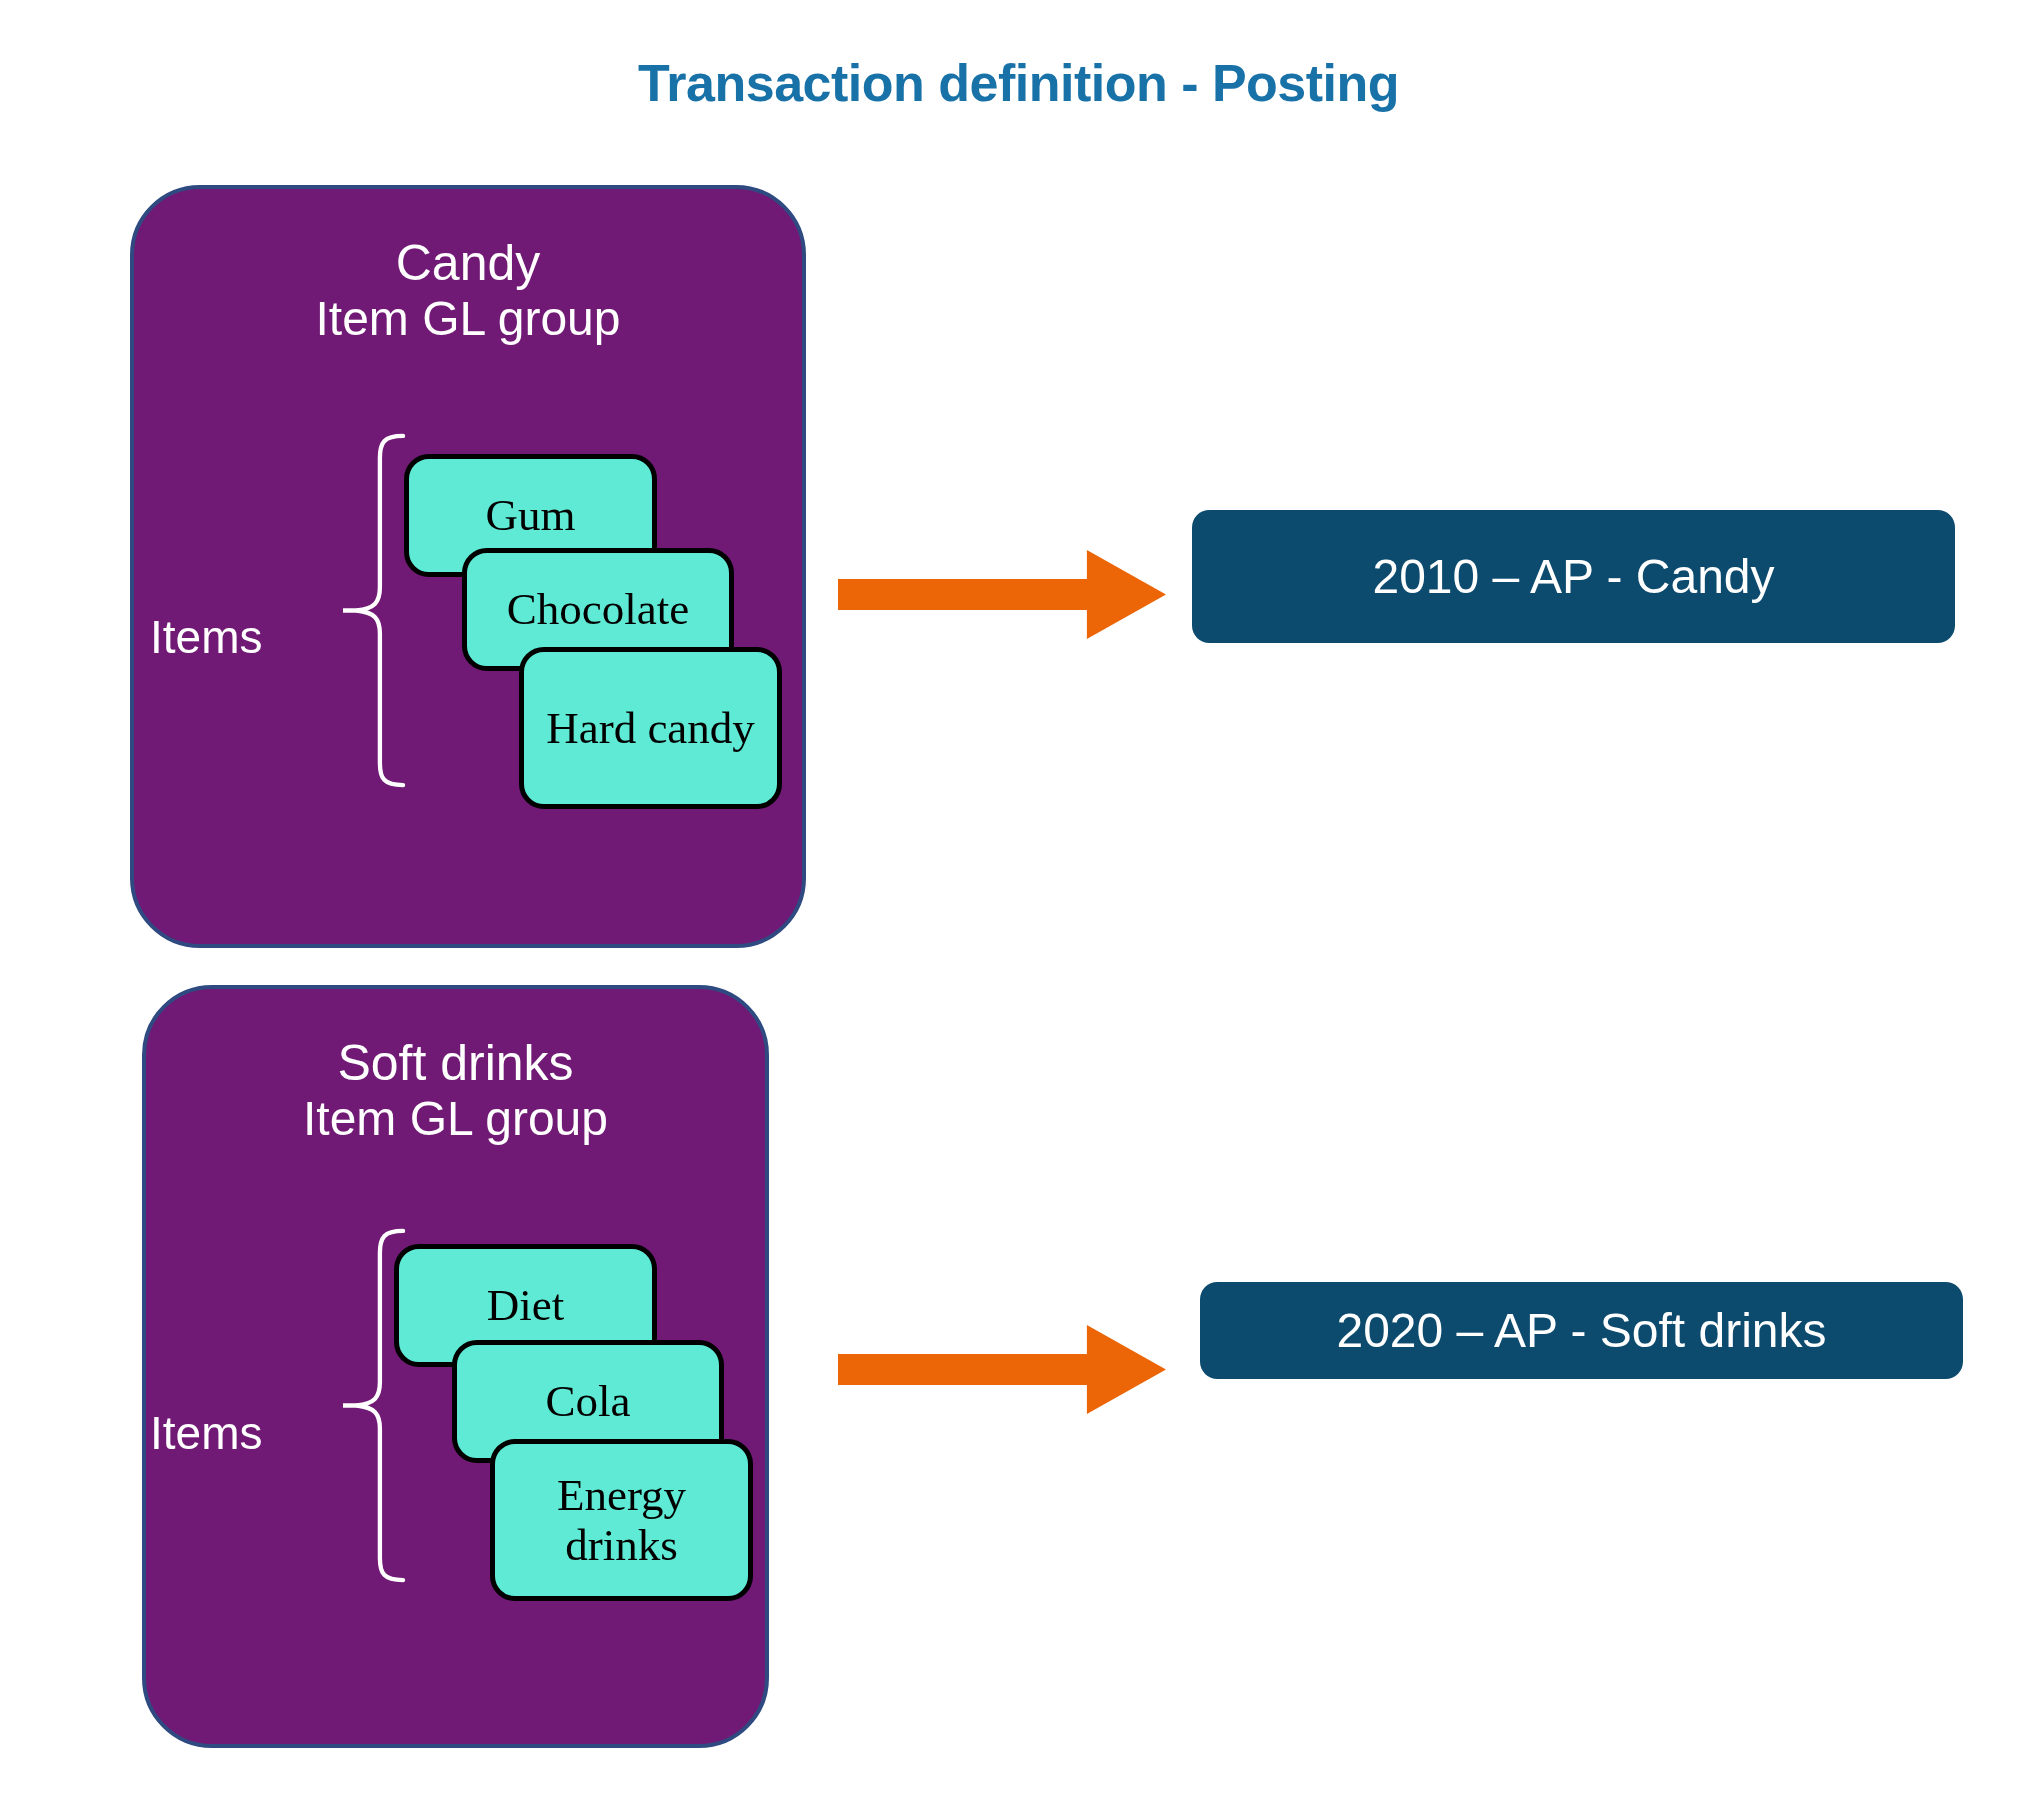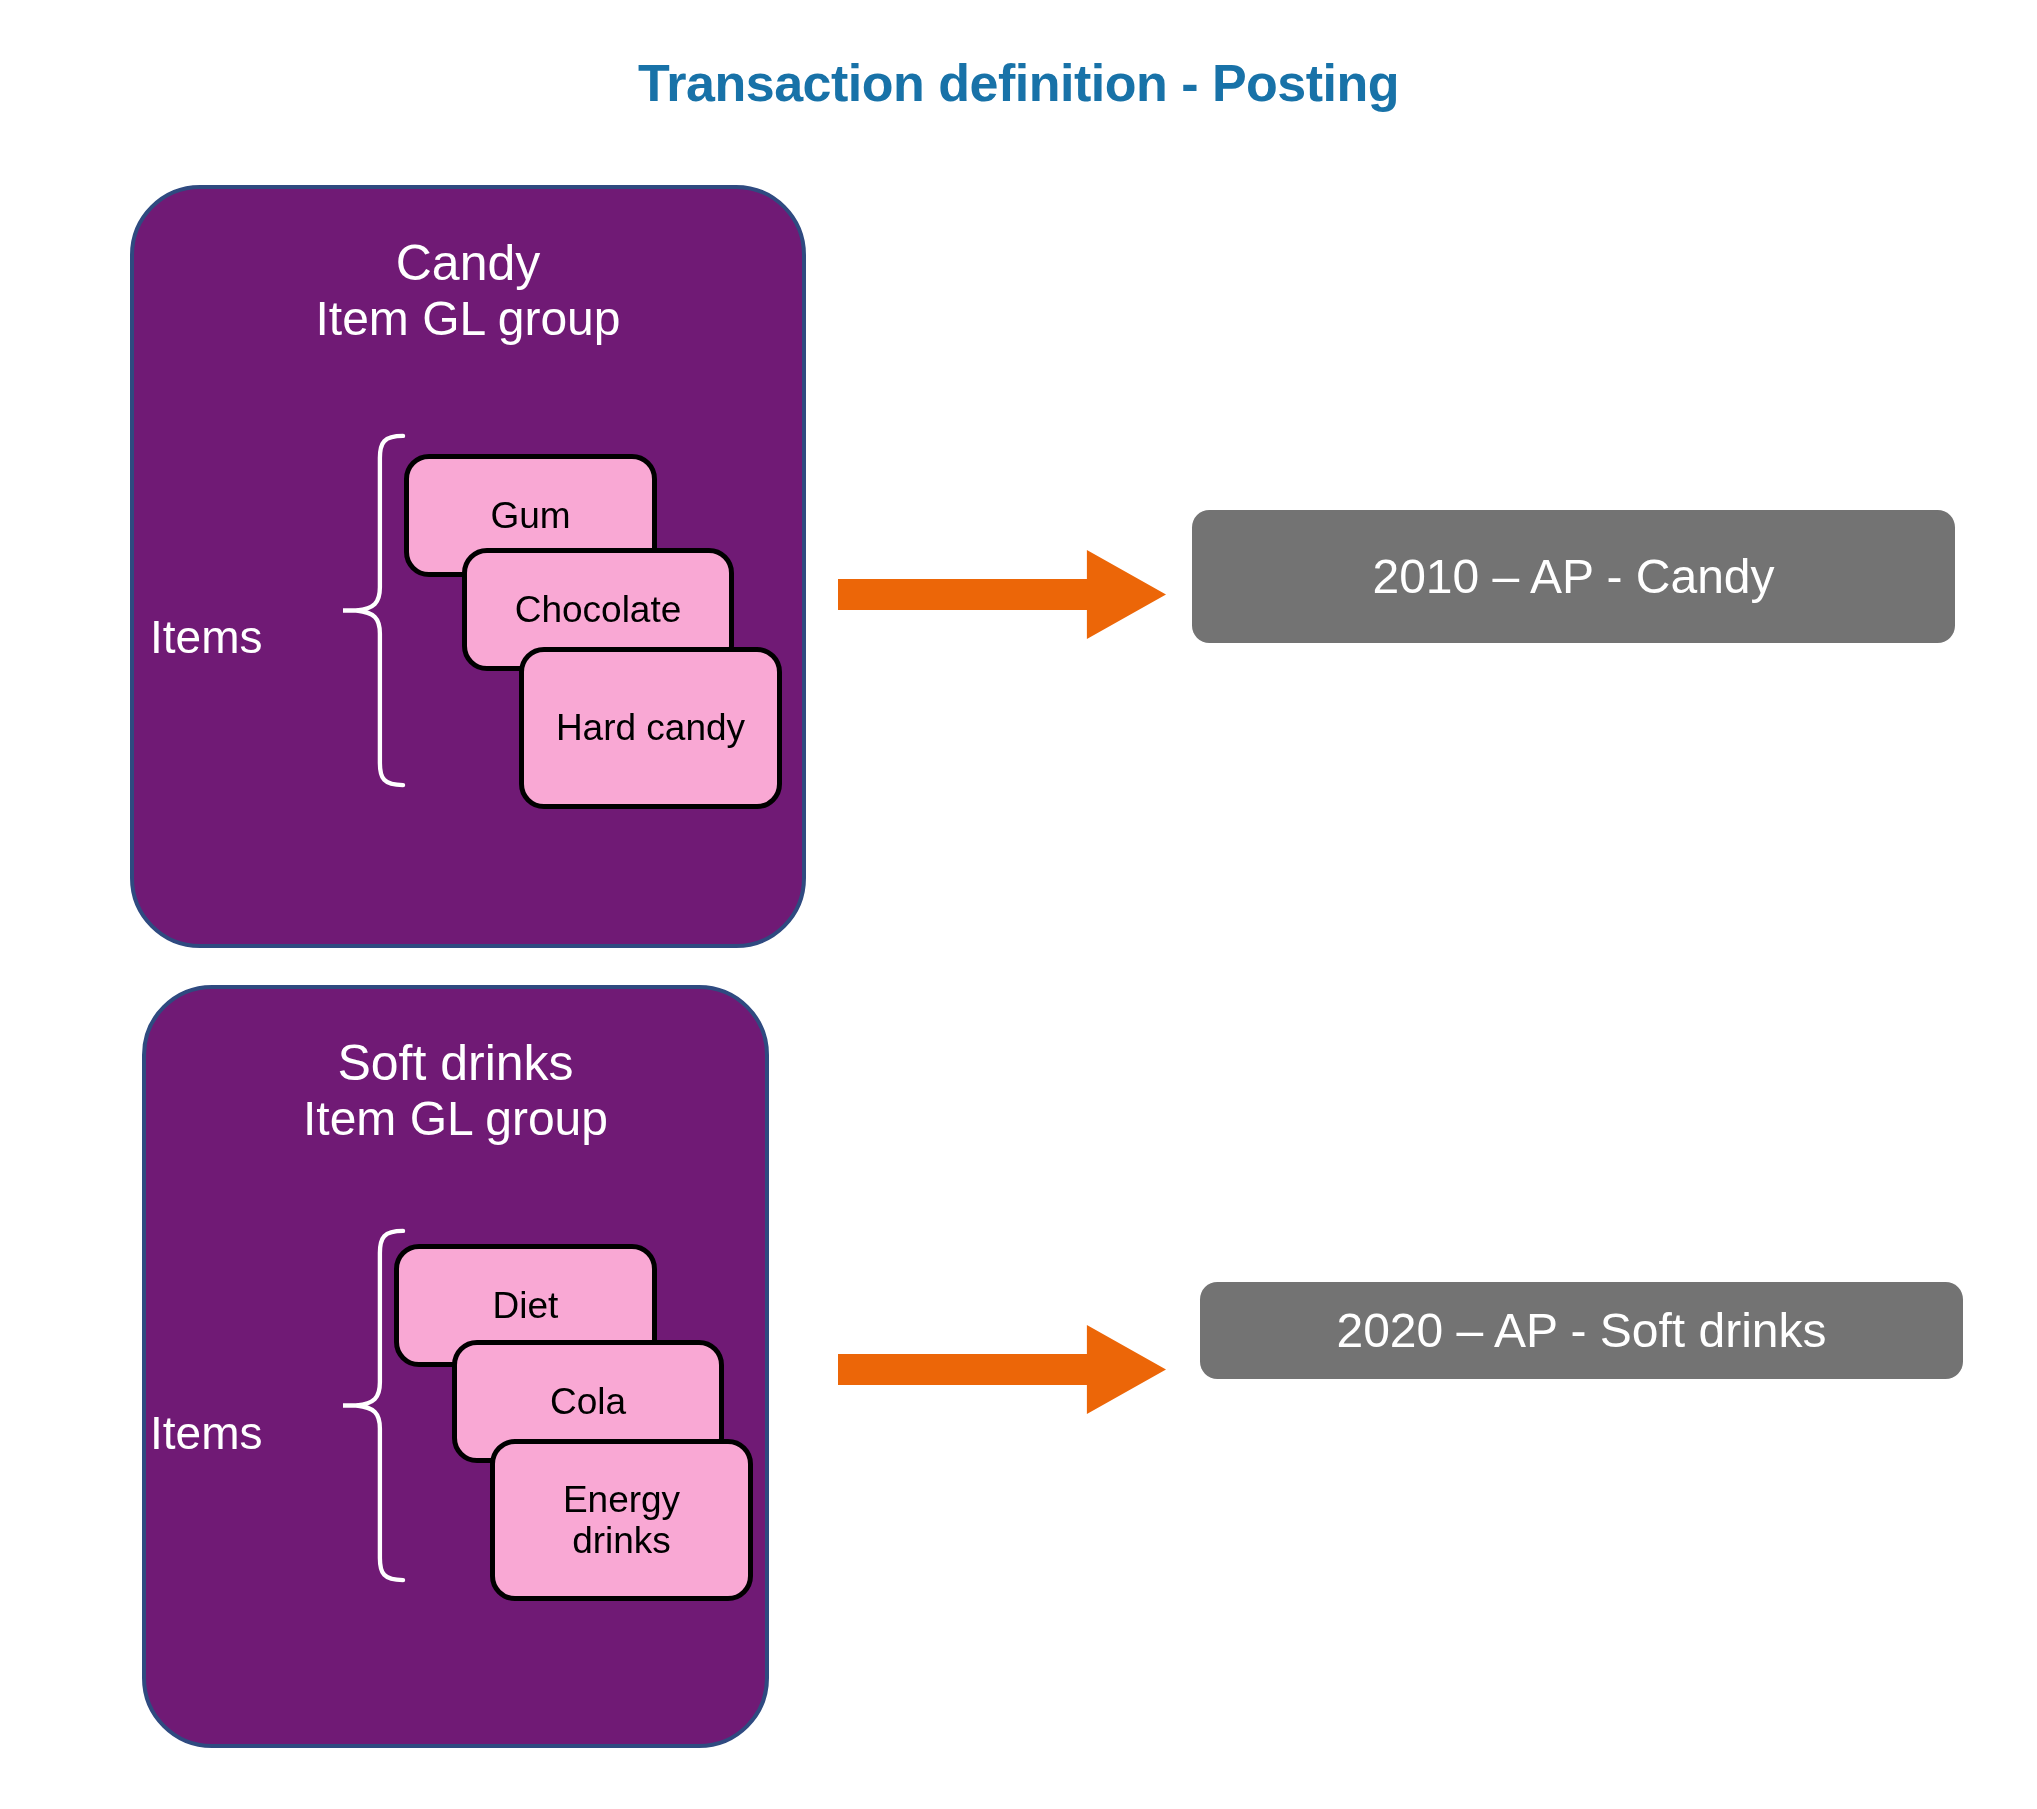--- a/index.html
+++ b/index.html
@@ -82,32 +82,33 @@
   .brace {
     position: absolute;
     pointer-events: none;
   }
   .brace-1 { left: 343px; top: 433px; }
   .brace-2 { left: 343px; top: 1228px; }
 
   
   .item-card {
     position: absolute;
-    background: #f9a8d4;
+    background: #5eead4;
     border: 5.8px solid #000000;
     border-radius: 25px;
     box-sizing: border-box;
     display: flex;
     align-items: center;
     justify-content: center;
     text-align: center;
     color: #000000;
-    font-size: 37px;
+    font-size: 45px;
     line-height: 1.12;
     padding: 0 13.5px;
+    font-family: Liberation Serif, serif;
   }
 
   
   .card-gum       { left: 404px;  top: 454px; width: 253px; height: 123px; z-index: 3; }
   .card-chocolate { left: 462px;  top: 548px; width: 272px; height: 123px; z-index: 4; justify-content: center; }
   .card-hardcandy { left: 519px;  top: 647px; width: 263px; height: 162px; z-index: 5; }
 
   
   .card-diet   { left: 394px; top: 1244px; width: 263px; height: 123px; z-index: 3; }
   .card-cola   { left: 452px; top: 1340px; width: 272px; height: 123px; z-index: 4; }
@@ -117,21 +118,21 @@
   .arrow {
     position: absolute;
     pointer-events: none;
   }
   .arrow-1 { left: 838px; top: 550px; }
   .arrow-2 { left: 838px; top: 1325px; }
 
   
   .account-box {
     position: absolute;
-    background: #737373;
+    background: #0c4a6e;
     border-radius: 17.4px;
     display: flex;
     align-items: center;
     justify-content: center;
     color: #ffffff;
     font-size: 48px;
     white-space: nowrap;
     box-sizing: border-box;
   }
   .account-1 { left: 1192px; top: 510px;  width: 763px; height: 133px; }

